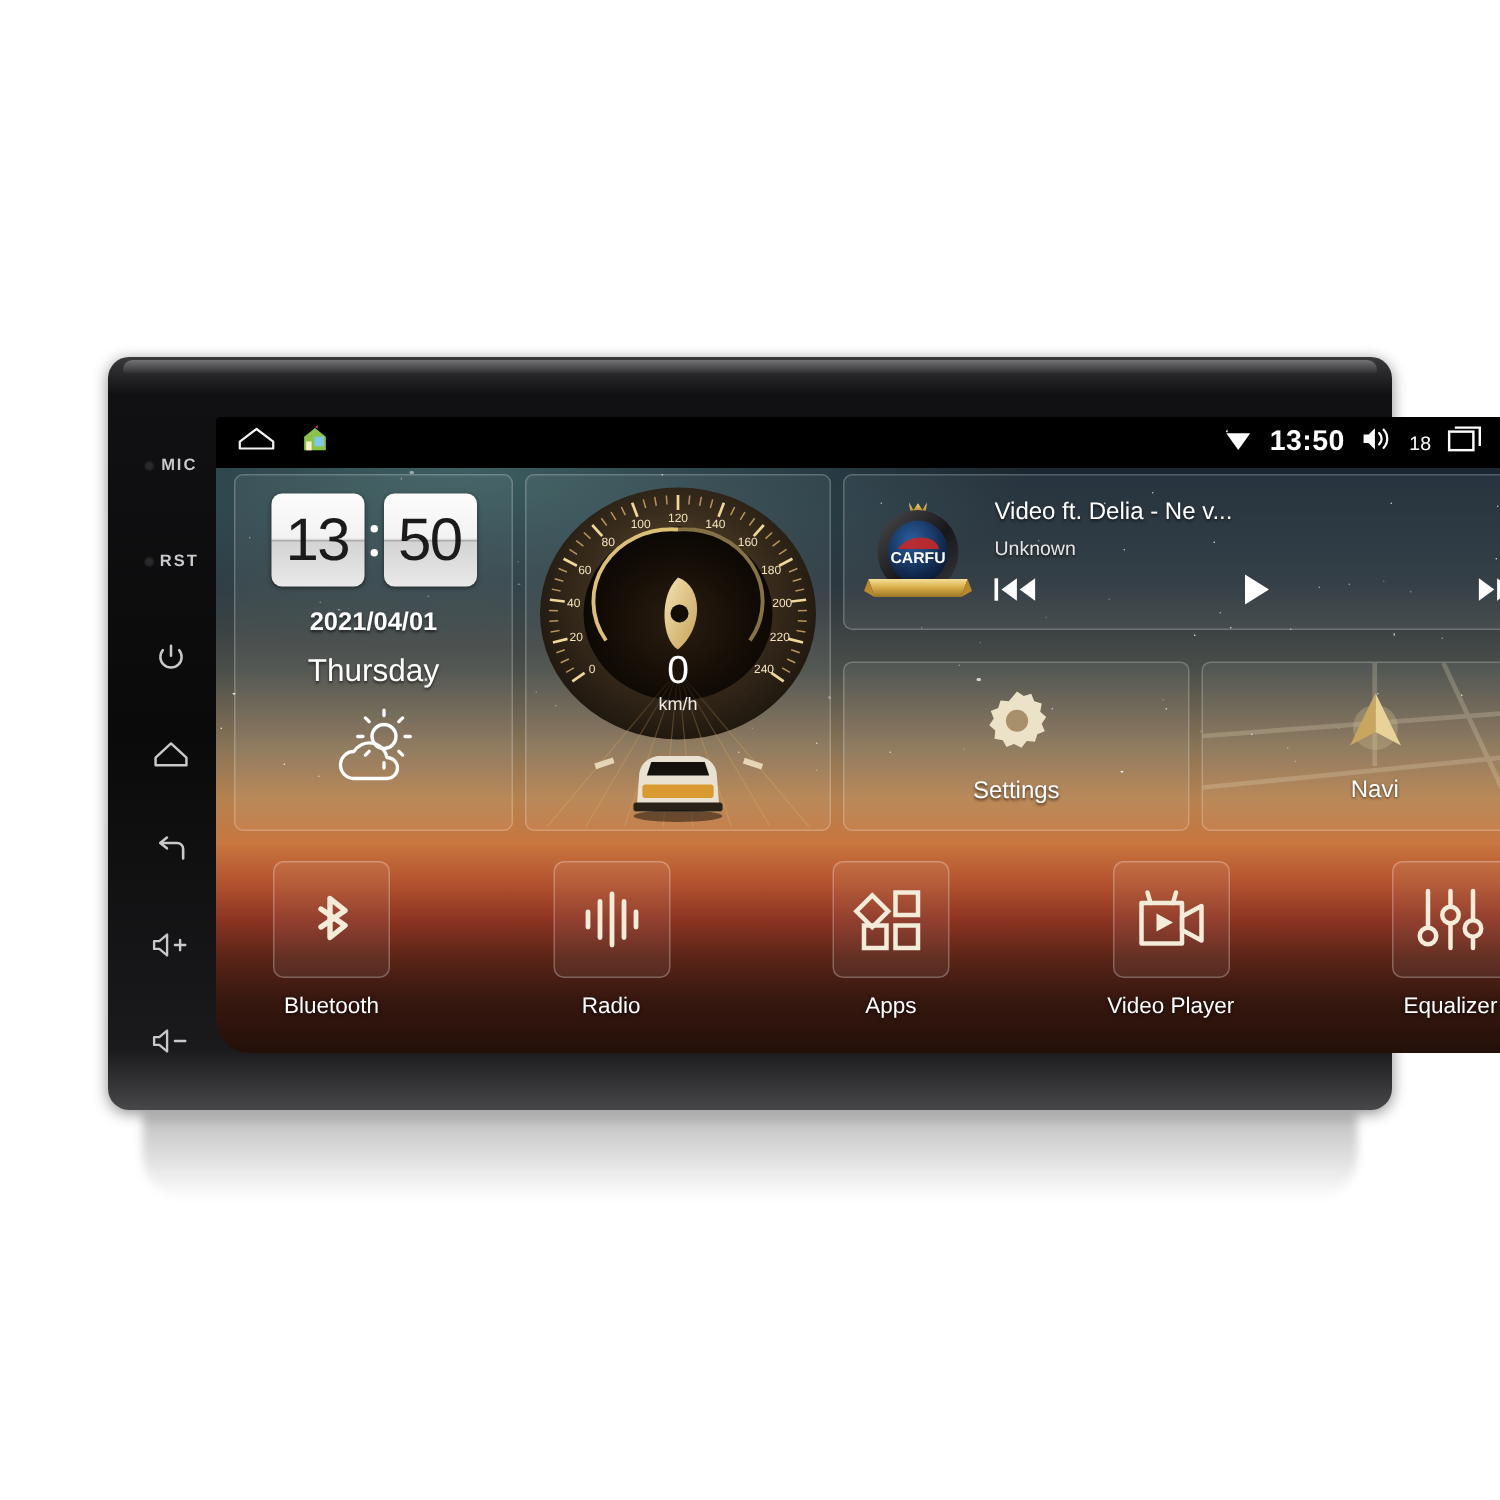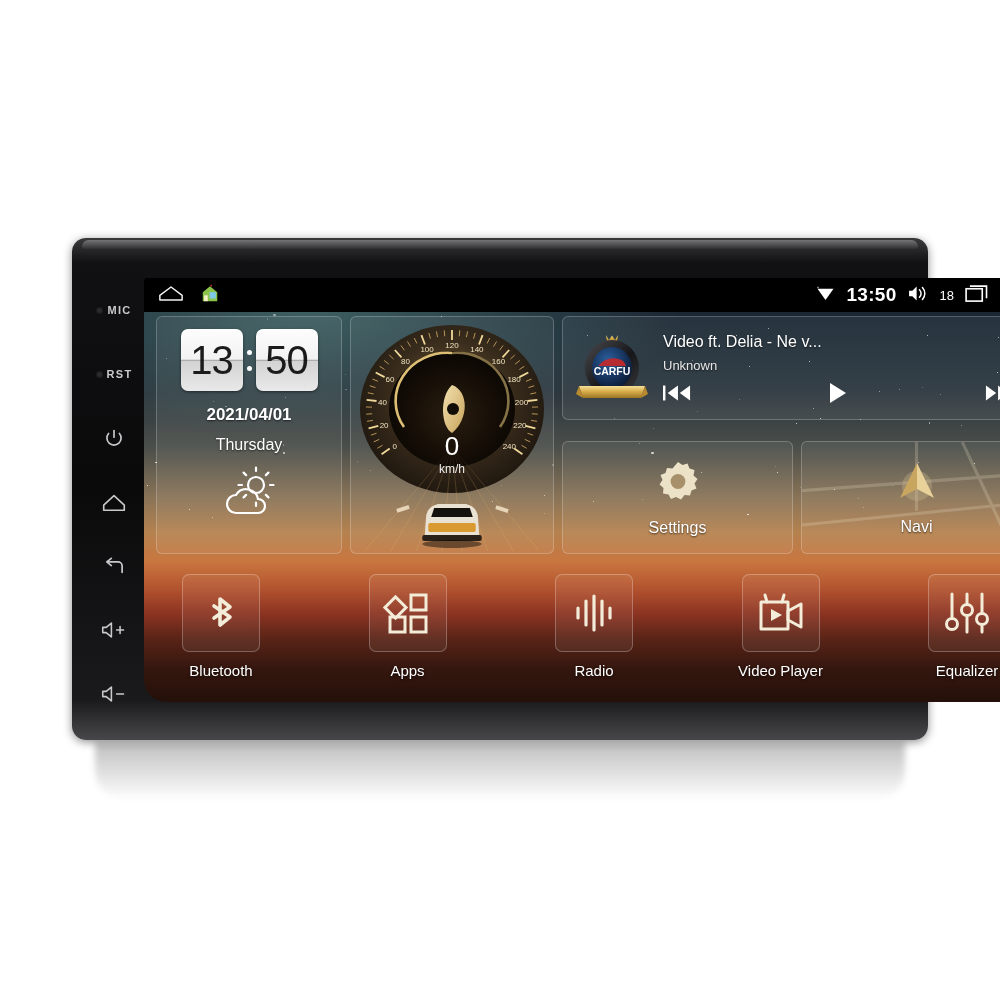--- a/index.html
+++ b/index.html
@@ -101,21 +101,21 @@
     box-shadow:0 1px 3px rgba(0,0,0,.5);
     display:flex;align-items:center;justify-content:center;
     font-size:40px;color:#1b1b1b;font-weight:400;letter-spacing:-1px;
   }
   .flipcard::after{
     content:"";position:absolute;left:0;right:0;top:50%;height:1px;background:rgba(0,0,0,.18);
   }
   #colon{display:flex;flex-direction:column;gap:11px;}
   #colon i{width:5px;height:5px;border-radius:50%;background:#fff;display:block;}
   #date-line{color:#fff;font-size:17px;margin-top:14px;text-shadow:0 1px 2px rgba(0,0,0,.6);font-weight:bold;}
-  #day-line{color:#fff;font-size:16px;margin-top:11px;text-shadow:0 1px 2px rgba(0,0,0,.6);}
+  #day-line{color:#fff;font-size:21px;margin-top:11px;text-shadow:0 1px 2px rgba(0,0,0,.6);}
   #weather-icon{margin-top:13px;}
 
   
   #speed-card{width:204px;}
   #gauge{position:absolute;left:50%;top:6px;transform:translateX(-50%);}
   #road{position:absolute;left:0;right:0;bottom:0;height:108px;overflow:hidden;}
 
   
   #right-col{flex:1;display:flex;flex-direction:column;gap:8px;}
   #music-card{height:104px;display:flex;align-items:center;padding:0 12px;box-sizing:border-box;}
@@ -649,41 +649,41 @@
         <span class="app-icon">
           <svg width="40" height="46" viewBox="0 0 40 46">
             <path d="M13 10 L29 21 L19 29 L19 3 L29 11 L13 22" fill="none" stroke="#f3ecd8" stroke-width="3.6" stroke-linejoin="round" stroke-linecap="round" transform="translate(0,6)"></path>
           </svg>
         </span>
         <span class="app-label">Bluetooth</span>
       </div>
 
       <div class="app">
         <span class="app-icon">
-          <svg width="44" height="44" viewBox="0 0 44 44" fill="none" stroke="#f3ecd8" stroke-width="3">
-            <rect x="2" y="9" width="15" height="15" transform="rotate(45 9.5 16.5)"></rect>
-            <rect x="25" y="4" width="15" height="15"></rect>
-            <rect x="4" y="26" width="15" height="15"></rect>
-            <rect x="25" y="26" width="15" height="15"></rect>
-          </svg>
-        </span>
-        <span class="app-label">Apps</span>
-      </div>
-
-      <div class="app">
-        <span class="app-icon">
           <svg width="44" height="42" viewBox="0 0 44 42" stroke="#f3ecd8" stroke-width="3.2" stroke-linecap="round">
             <path d="M6 16 L6 26"></path>
             <path d="M14 9 L14 33"></path>
             <path d="M22 4 L22 38"></path>
             <path d="M30 9 L30 33"></path>
             <path d="M38 16 L38 26"></path>
           </svg>
         </span>
         <span class="app-label">Radio</span>
+      </div>
+
+      <div class="app">
+        <span class="app-icon">
+          <svg width="44" height="44" viewBox="0 0 44 44" fill="none" stroke="#f3ecd8" stroke-width="3">
+            <rect x="2" y="9" width="15" height="15" transform="rotate(45 9.5 16.5)"></rect>
+            <rect x="25" y="4" width="15" height="15"></rect>
+            <rect x="4" y="26" width="15" height="15"></rect>
+            <rect x="25" y="26" width="15" height="15"></rect>
+          </svg>
+        </span>
+        <span class="app-label">Apps</span>
       </div>
 
       <div class="app">
         <span class="app-icon">
           <svg width="46" height="42" viewBox="0 0 46 42" fill="none" stroke="#f3ecd8" stroke-width="3" stroke-linejoin="round">
             <rect x="3" y="10" width="27" height="27"></rect>
             <path d="M30 19 L43 12 L43 35 L30 28 Z"></path>
             <path d="M9 10 L7 3 M24 10 L26 3" stroke-linecap="round"></path>
             <path d="M13 17 L13 29 L24 23 Z" fill="#f3ecd8" stroke="none"></path>
           </svg>

